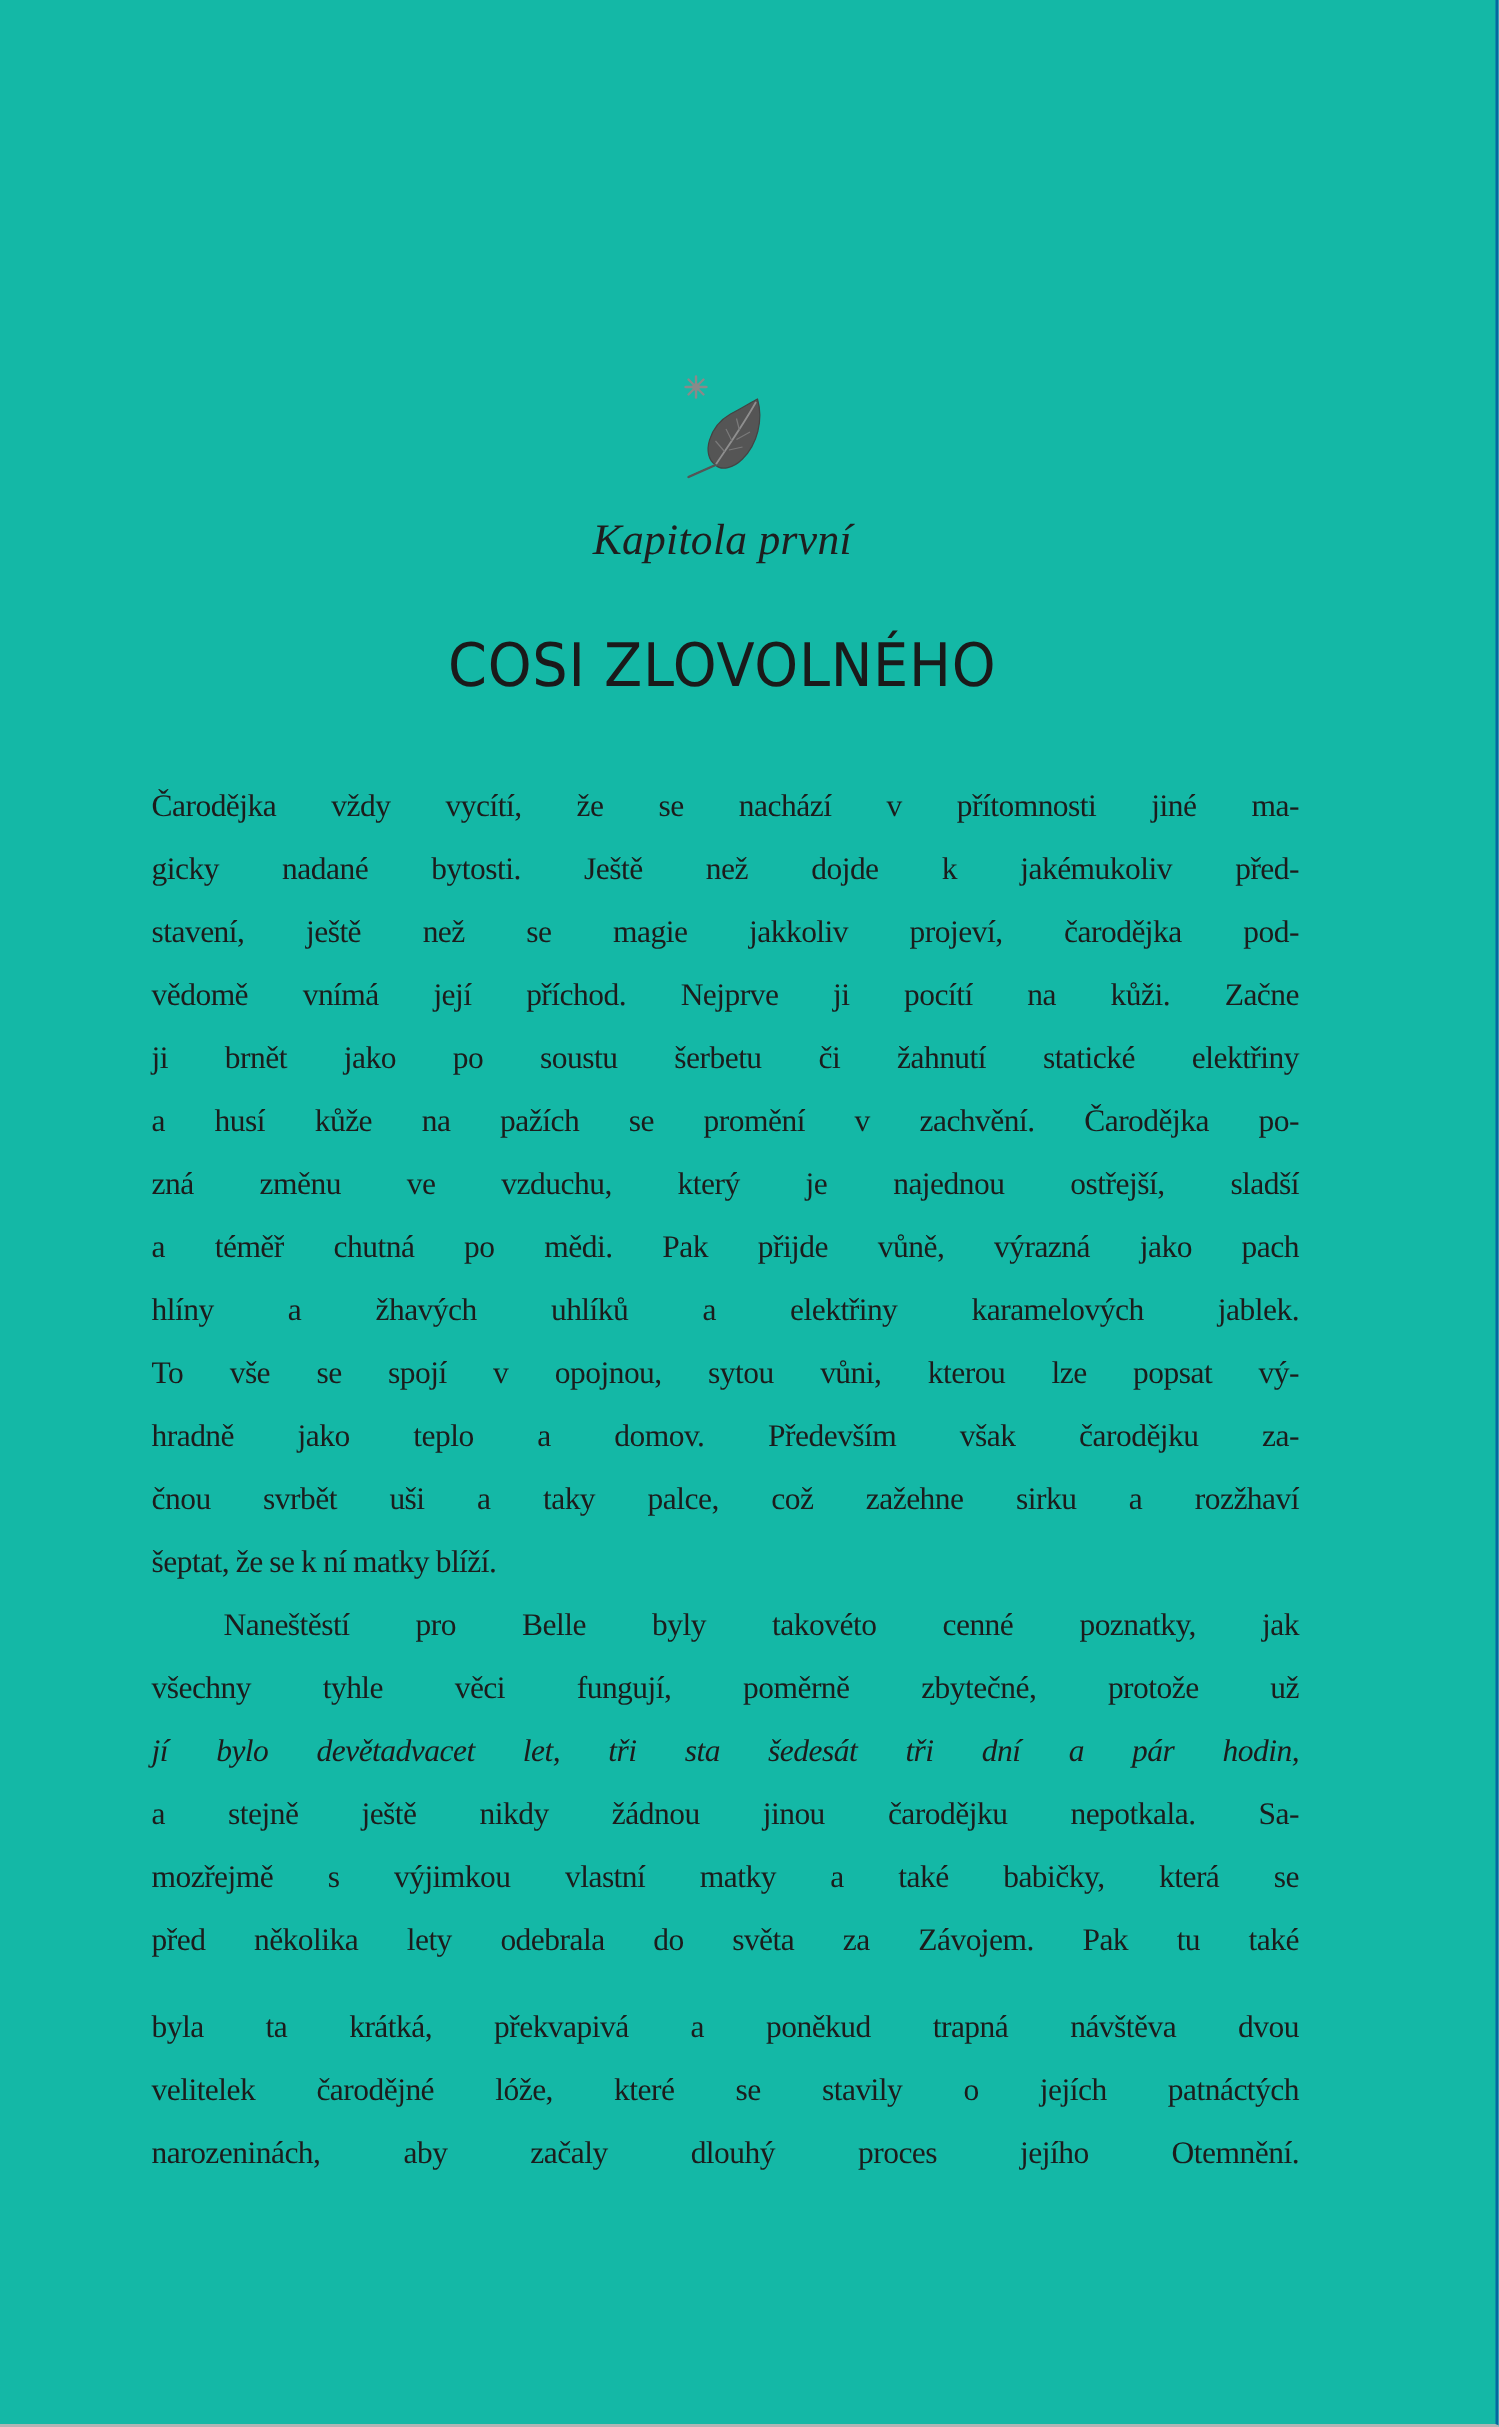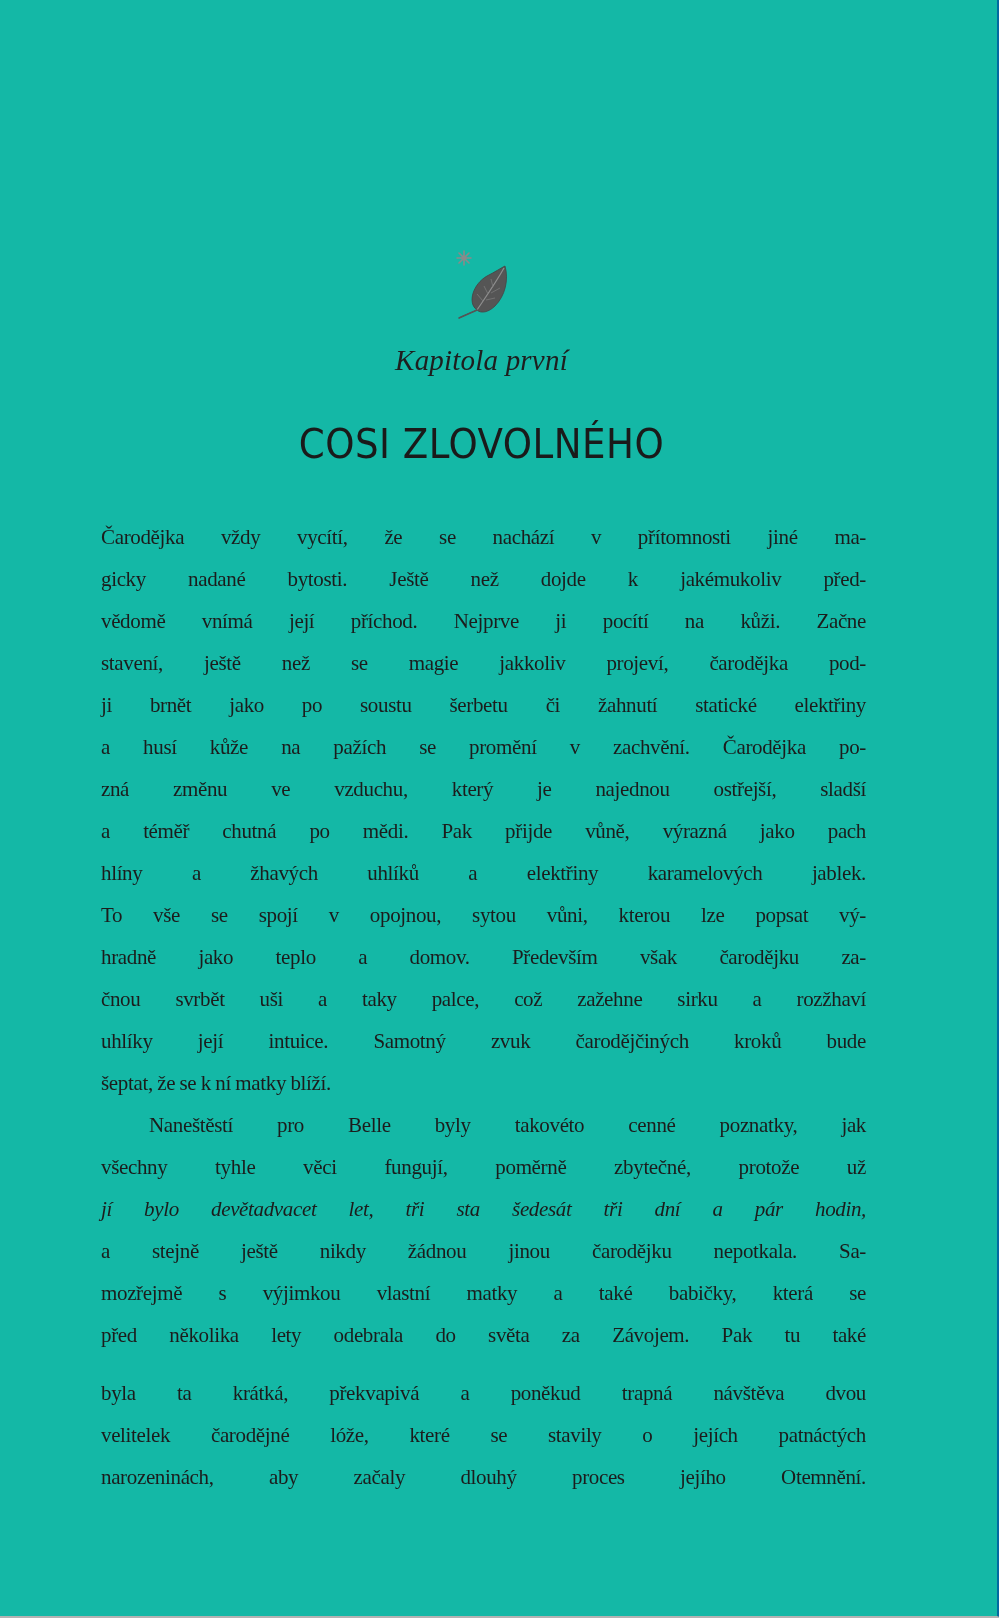--- a/index.html
+++ b/index.html
@@ -104,31 +104,30 @@
     </g>
   </svg>
 
   <div class="chapter-label">Kapitola první</div>
   <div class="chapter-title">COSI ZLOVOLNÉHO</div>
 
   <div class="body-text">
     <div>
       <span class="line" style="display: block;">Čarodějka vždy vycítí, že se nachází v přítomnosti jiné ma-</span>
       <span class="line" style="display: block;">gicky nadané bytosti. Ještě než dojde k jakémukoliv před-</span>
+      <span class="line" style="display: block;">stavení, ještě než se magie jakkoliv projeví, čarodějka pod-</span>
       <span class="line" style="display: block;">vědomě vnímá její příchod. Nejprve ji pocítí na kůži. Začne</span>
-      <span class="line" style="display: block;">stavení, ještě než se magie jakkoliv projeví, čarodějka pod-</span>
       <span class="line" style="display: block;">ji brnět jako po soustu šerbetu či žahnutí statické elektřiny</span>
       <span class="line" style="display: block;">a husí kůže na pažích se promění v zachvění. Čarodějka po-</span>
       <span class="line" style="display: block;">zná změnu ve vzduchu, který je najednou ostřejší, sladší</span>
       <span class="line" style="display: block;">a téměř chutná po mědi. Pak přijde vůně, výrazná jako pach</span>
       <span class="line" style="display: block;">hlíny a žhavých uhlíků a elektřiny karamelových jablek.</span>
       <span class="line" style="display: block;">To vše se spojí v opojnou, sytou vůni, kterou lze popsat vý-</span>
       <span class="line" style="display: block;">hradně jako teplo a domov. Především však čarodějku za-</span>
       <span class="line" style="display: block;">čnou svrbět uši a taky palce, což zažehne sirku a rozžhaví</span>
-      <span class="line" style="display: block;">uhlíky její intuice. Samotný zvuk čarodějčiných kroků bude</span>
       <span class="line last" style="display: block;">šeptat, že se k ní matky blíží.</span>
     </div>
     <div>
       <span class="line indent" style="display: block;">Naneštěstí pro Belle byly takovéto cenné poznatky, jak</span>
       <span class="line" style="display: block;">všechny tyhle věci fungují, poměrně zbytečné, protože už</span>
       <span class="line" style="display: block; font-style: italic;">jí bylo devětadvacet let, tři sta šedesát tři dní a pár hodin,</span>
       <span class="line" style="display: block;">a stejně ještě nikdy žádnou jinou čarodějku nepotkala. Sa-</span>
       <span class="line" style="display: block;">mozřejmě s výjimkou vlastní matky a také babičky, která se</span>
       <span class="line" style="display: block;">před několika lety odebrala do světa za Závojem. Pak tu také</span>
       <span class="line" style="display: block; margin-top: 16px;">byla ta krátká, překvapivá a poněkud trapná návštěva dvou</span>

